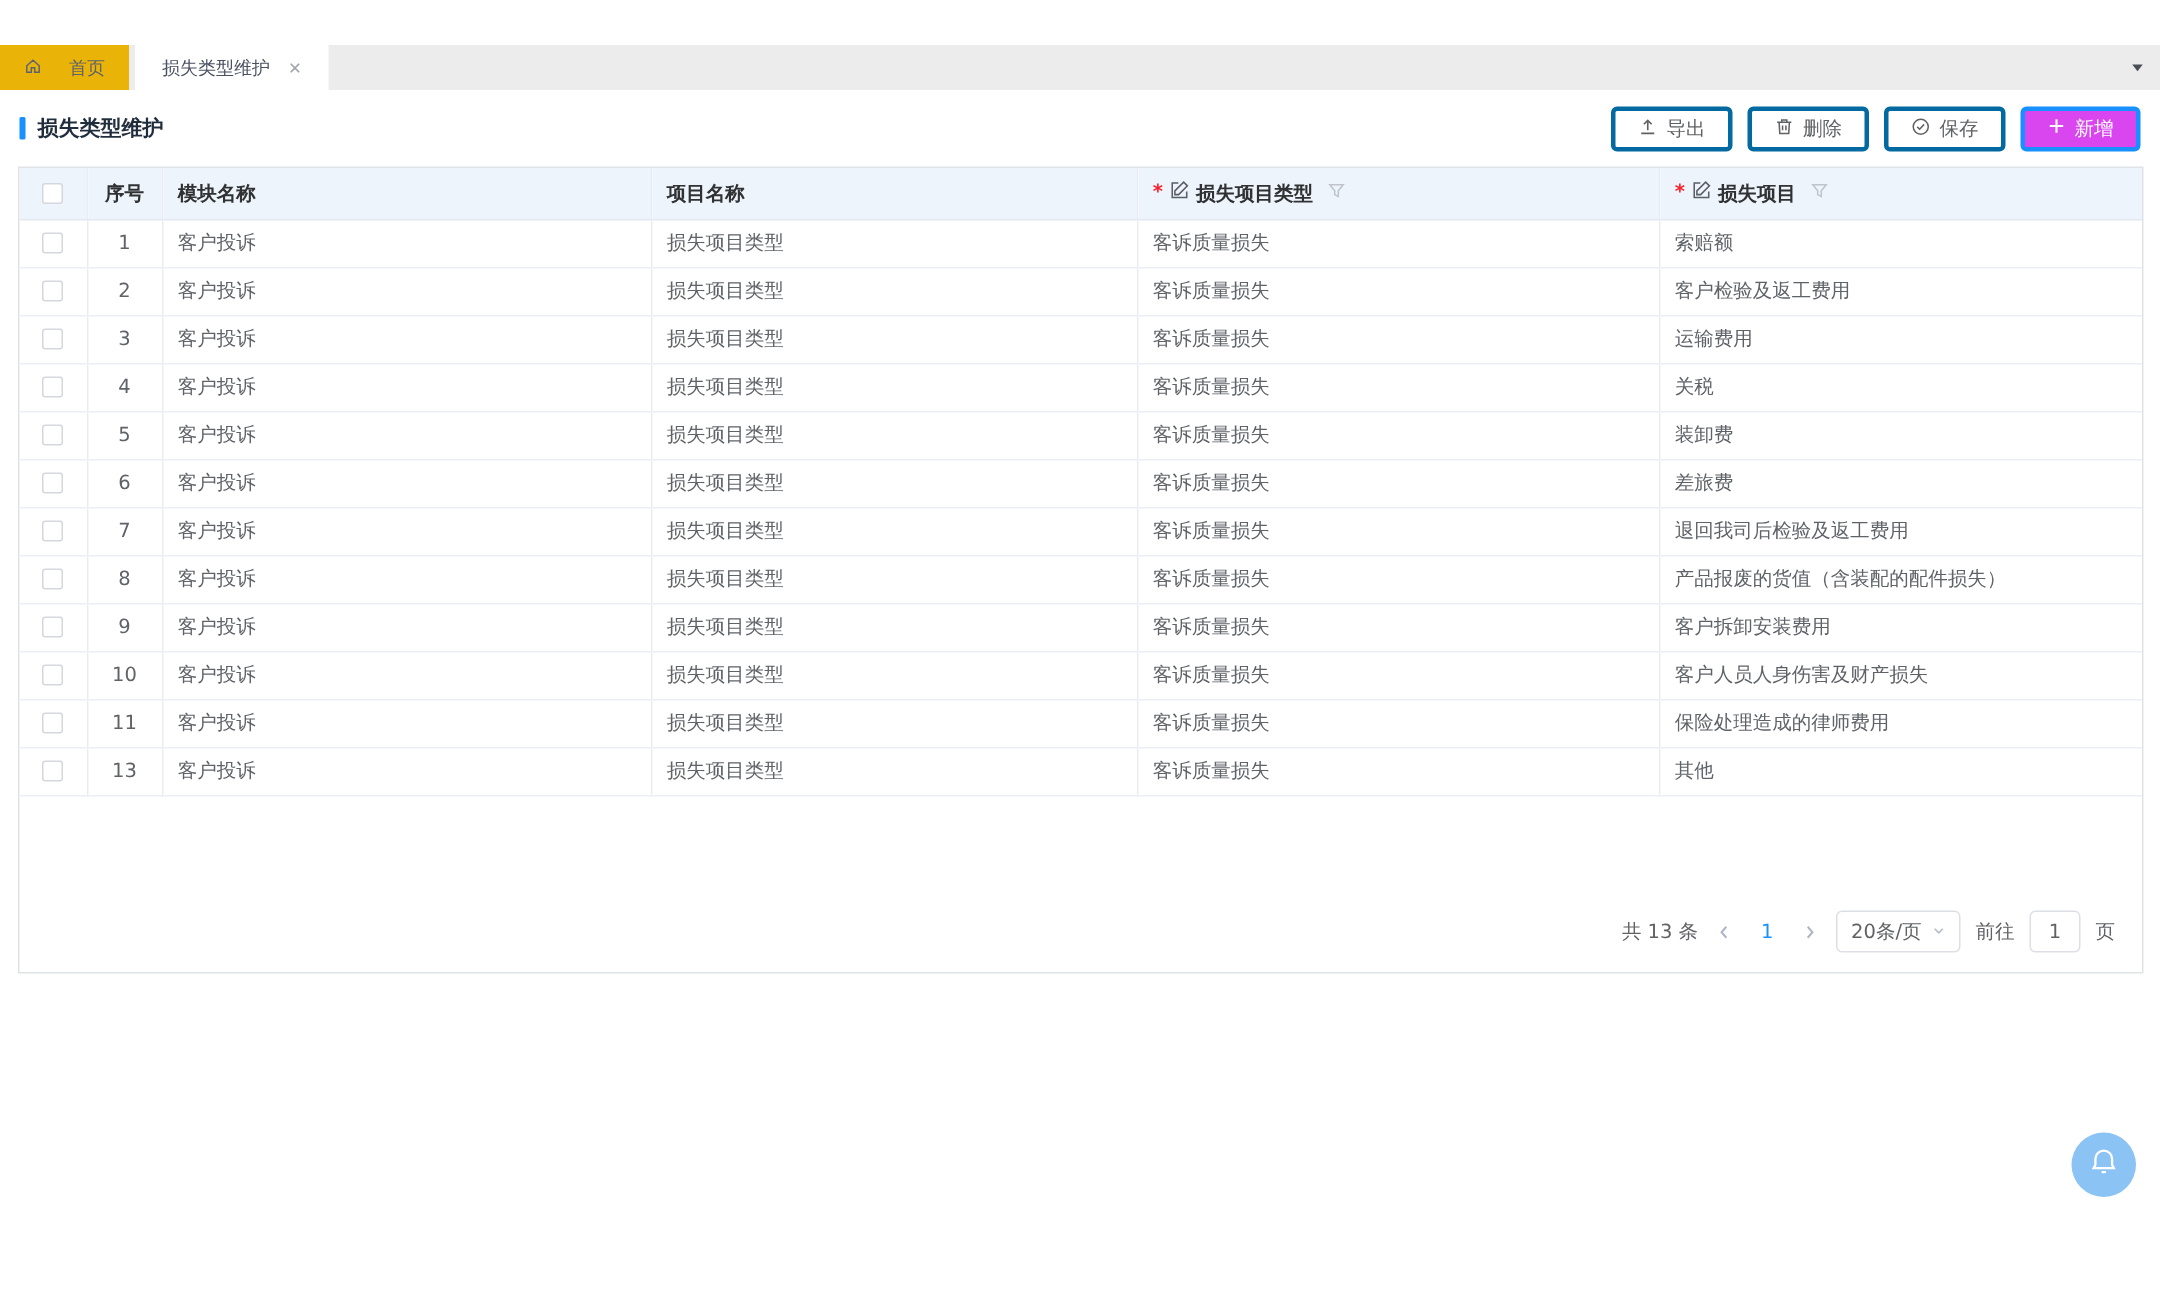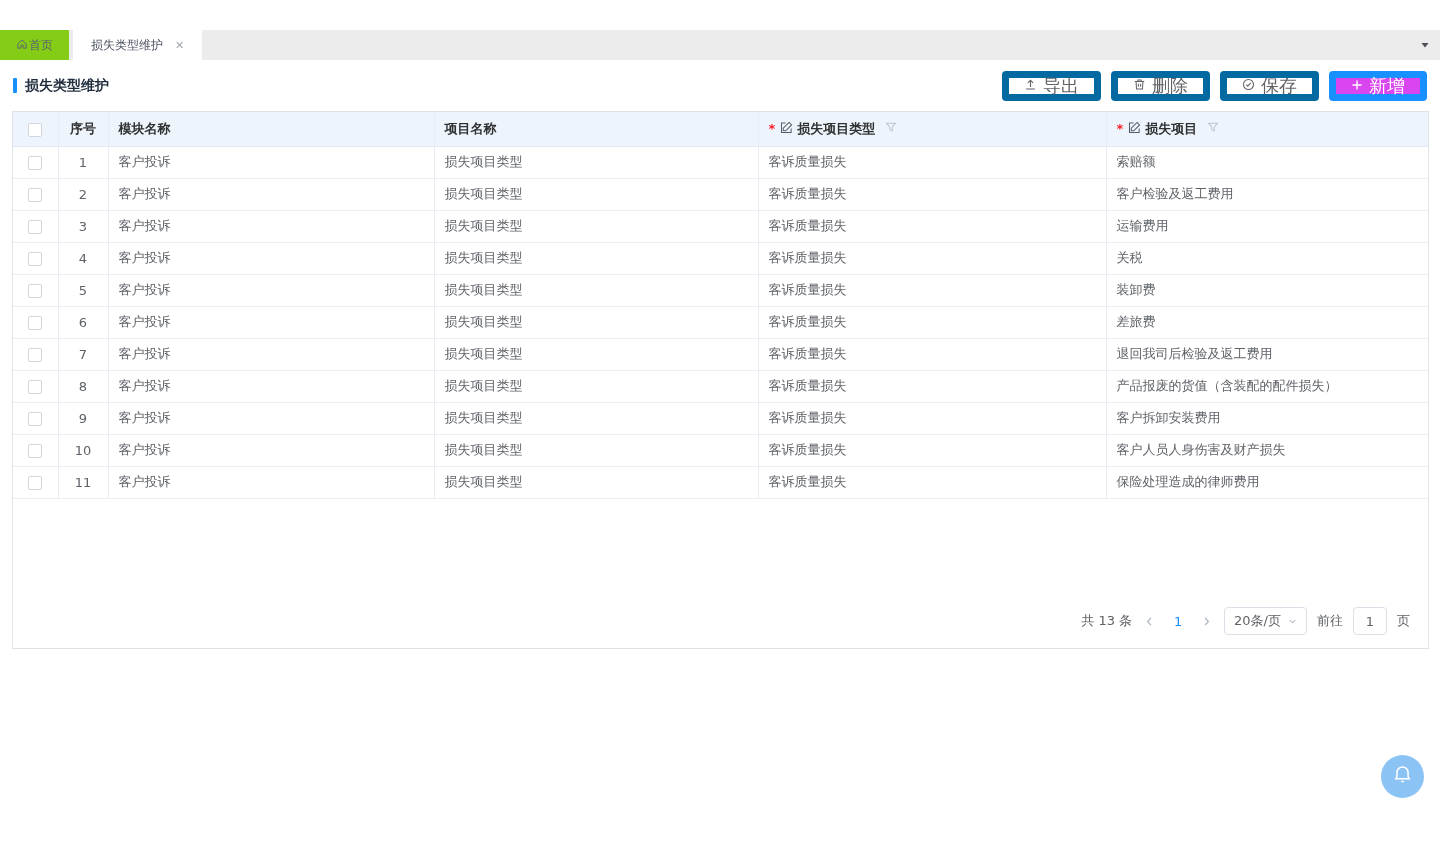--- a/index.html
+++ b/index.html
@@ -5,36 +5,36 @@
   * { margin:0; padding:0; box-sizing:border-box; }
   html,body { width:1440px; height:860px; background:#fff; overflow:hidden;
     font-family:"DejaVu Sans","Liberation Sans",sans-serif; }
   body { position:relative; }
 
   
   .tabbar { position:absolute; top:30px; left:0; right:0; height:30px;
     background:#ececec; display:flex; align-items:stretch; }
   .tab { display:flex; align-items:center; padding:0 16px; font-size:12px;
     color:#5c6370; cursor:pointer; white-space:nowrap; }
-  .tab-home { background:#84cc16; gap:1px;text-align:right; }
+  .tab-home { background:#eab308; gap:18px;text-align:right; }
   .tab-active { background:#fff; color:#495060; gap:12px; margin-left:4px; padding:0 18px; }
   .tab-close { color:#a0a4ab; font-size:11px; line-height:1; }
   .tabbar-caret { position:absolute; right:10px; top:0; height:30px;
     display:flex; align-items:center; cursor:pointer; }
 
   
   .page-header { position:absolute; top:60px; left:0; right:0; height:51px;
     display:flex; align-items:center; justify-content:space-between; padding:0 13px; }
   .page-title { display:flex; align-items:center; gap:8px; font-size:14px;
     font-weight:bold; color:#1f2d3d; }
   .accent-bar { width:4px; height:15px; background:#1890ff; border-radius:1px; }
   .toolbar { display:flex; gap:10px; }
   .btn { height:30px; display:flex; align-items:center; gap:6px; padding:0 15px;
-    border:7px solid #0369a1; border-radius:4px; background:#fff; color:#606266;
-    font-size:18px; cursor:pointer; }
+    border:3px solid #0369a1; border-radius:4px; background:#fff; color:#606266;
+    font-size:13px; cursor:pointer; }
   .btn-primary { background:#d946ef; border-color:#1890ff; color:#fff; }
 
   
   .grid { position:absolute; top:111px; left:12px; width:1417px; height:538px;
     border:1px solid #dfe3e8; display:flex; flex-direction:column; background:#fff; }
   table { border-collapse:collapse; table-layout:fixed; width:100%; font-size:13px; }
   th, td { border-right:1px solid #e9edf3; overflow:hidden; white-space:nowrap; }
   th:last-child, td:last-child { border-right:none; }
   thead th { height:34px; background:#eef4fb; border-bottom:1px solid #e2e8f0;
     color:#303133; font-weight:bold; text-align:left; padding-left:10px; }
@@ -299,20 +299,30 @@
             <span class="checkbox"></span>
           </td>
           <td class="c-center">11</td>
           <td>客户投诉</td>
           <td>损失项目类型</td>
           <td>客诉质量损失</td>
           <td>保险处理造成的律师费用</td>
         </tr>
 
 
+        <tr>
+          <td class="c-center">
+            <span class="checkbox"></span>
+          </td>
+          <td class="c-center">13</td>
+          <td>客户投诉</td>
+          <td>损失项目类型</td>
+          <td>客诉质量损失</td>
+          <td>其他</td>
+        </tr>
 
     </tbody>
   </table>
 
   <div class="pager">
     <span>共 13 条</span>
     <span class="pg-arrow">
       <svg width="11" height="11" viewBox="0 0 12 12" fill="none" stroke="#aeb5c2" stroke-width="1.4">
           <path d="M7.5 2 4 6l3.5 4"></path>
         </svg>

